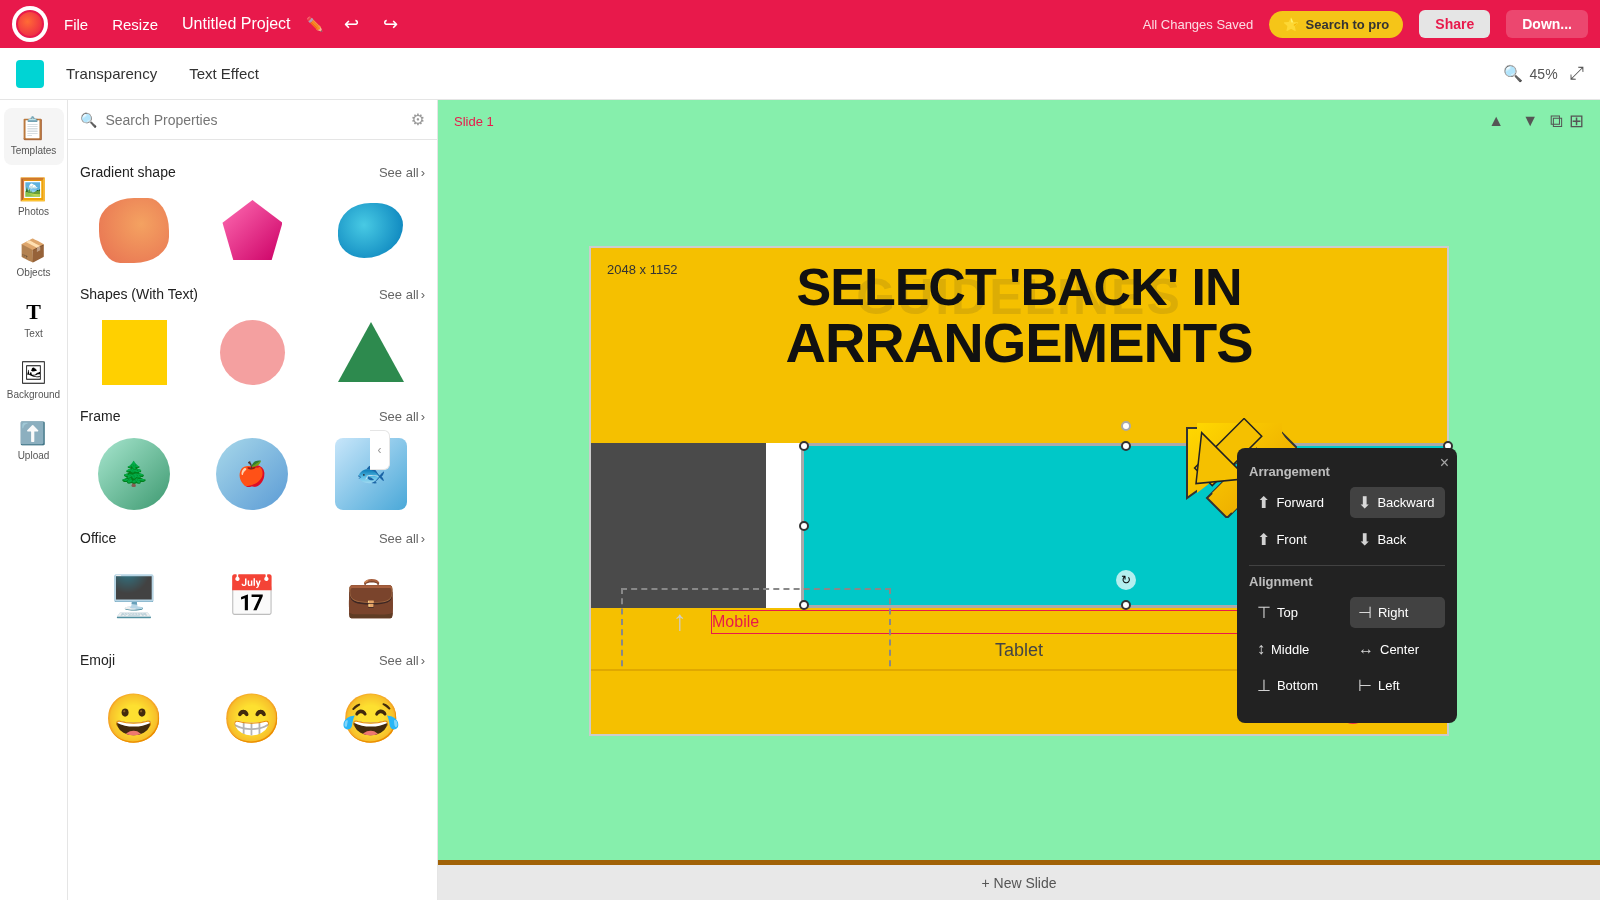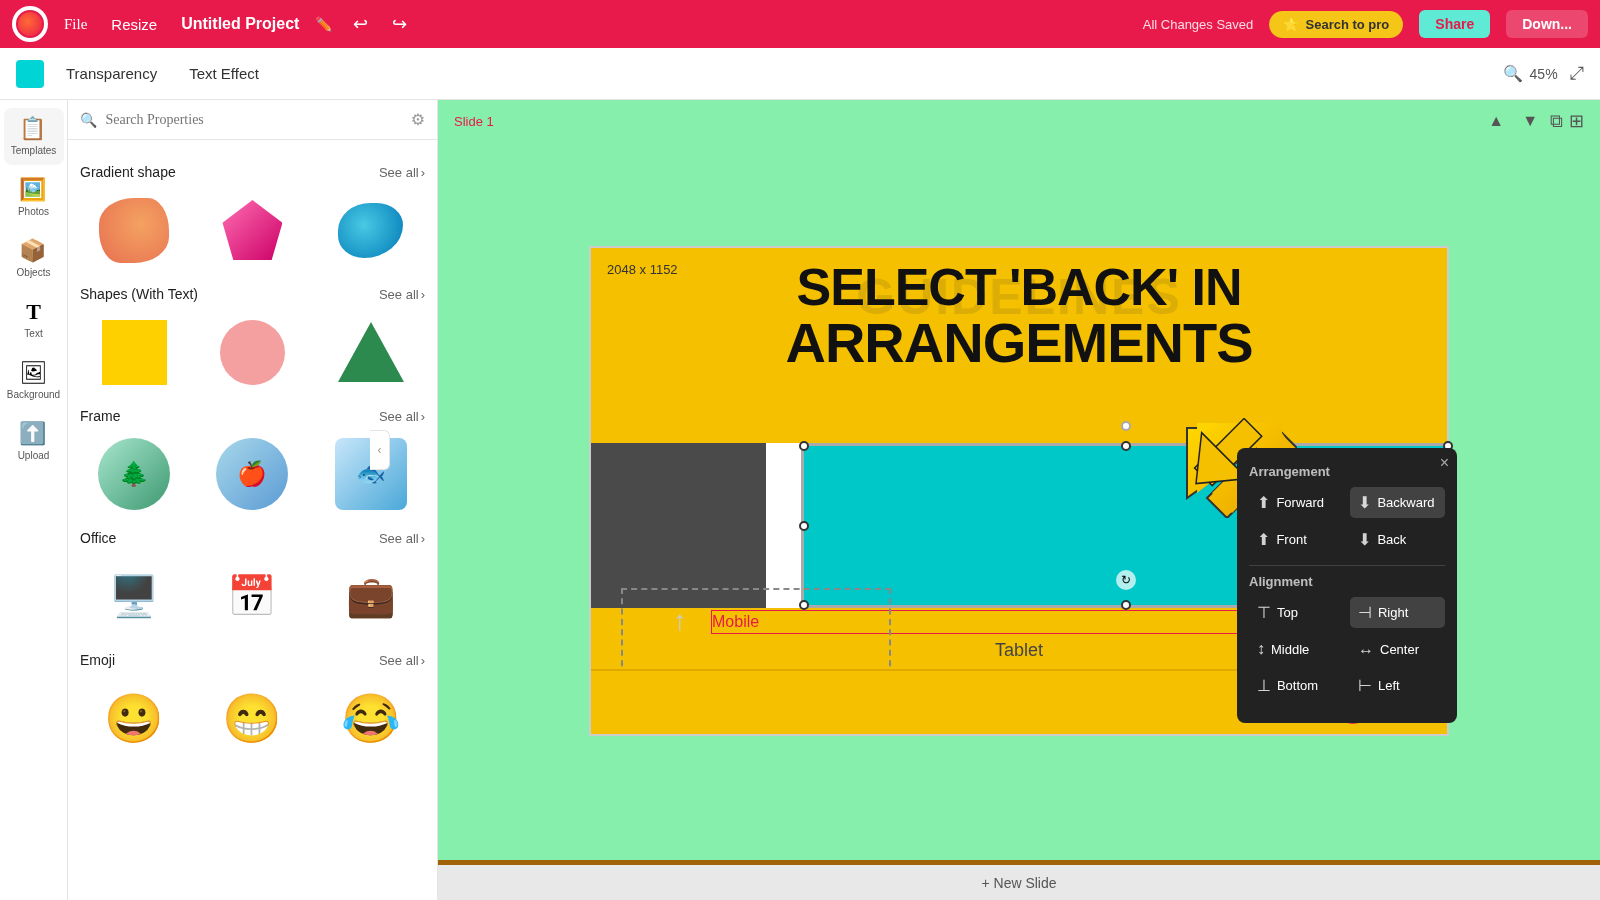--- a/index.html
+++ b/index.html
@@ -42,21 +42,21 @@
       color: #333;
       border: none;
       border-radius: 20px;
       padding: 6px 14px;
       font-size: 13px;
       font-weight: 600;
       cursor: pointer;
       display: flex; align-items: center; gap: 6px;
     }
     .topbar-share {
-      background: #5eead4;
+      background: #e5e5e5;
       color: #e8194b;
       border: none;
       border-radius: 6px;
       padding: 6px 16px;
       font-size: 14px;
       font-weight: 600;
       cursor: pointer;
     }
     .topbar-down {
       background: rgba(255,255,255,0.2);
@@ -154,21 +154,20 @@
       align-items: center;
       gap: 8px;
     }
     .search-input {
       flex: 1;
       border: none;
       outline: none;
       font-size: 14px;
       color: #555;
       background: none;
-      font-family: Liberation Serif, serif;
     }
     .search-icon { color: #999; font-size: 14px; }
     .filter-icon { color: #999; font-size: 16px; cursor: pointer; }
 
     .properties-content {
       flex: 1;
       overflow-y: auto;
       padding: 8px 12px;
     }
     .section-header {
@@ -494,24 +493,24 @@
     }
   </style>
 </head>
 <body>
 
 <div class="topbar">
   <div class="topbar-logo">
     <div class="topbar-logo-inner"></div>
   </div>
   <div class="topbar-nav">
-    <span style="cursor:pointer;font-family:Liberation Serif, serif;">File</span>
+    <span style="cursor:pointer;">File</span>
     <span style="cursor:pointer;">Resize</span>
   </div>
-  <span style="font-size:16px;font-weight:700;margin-left:8px;cursor:pointer;">Untitled Project</span>
+  <span style="font-size:16px;font-weight:400;margin-left:8px;cursor:pointer;">Untitled Project</span>
   <span style="color:rgba(255,255,255,0.7);font-size:14px;cursor:pointer;">✏️</span>
   <button class="topbar-undo">↩</button>
   <button class="topbar-redo">↪</button>
   <div class="topbar-spacer"></div>
   <span class="topbar-saved">All Changes Saved</span>
   <button class="topbar-upgrade">
     <span>⭐</span>
     <span>Search to pro</span>
   </button>
   <button class="topbar-share">Share</button>

